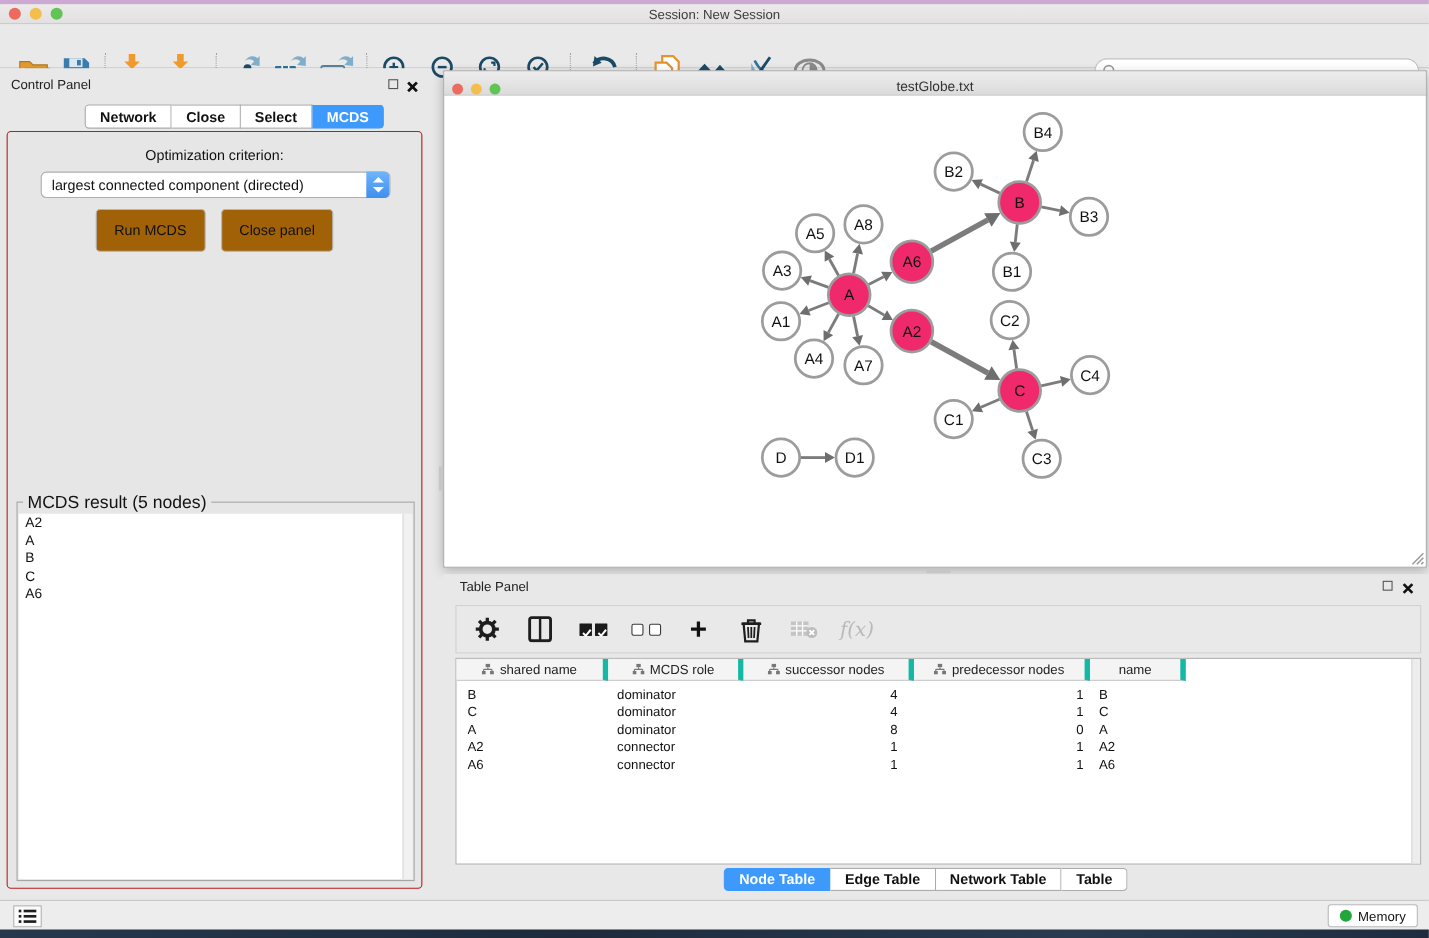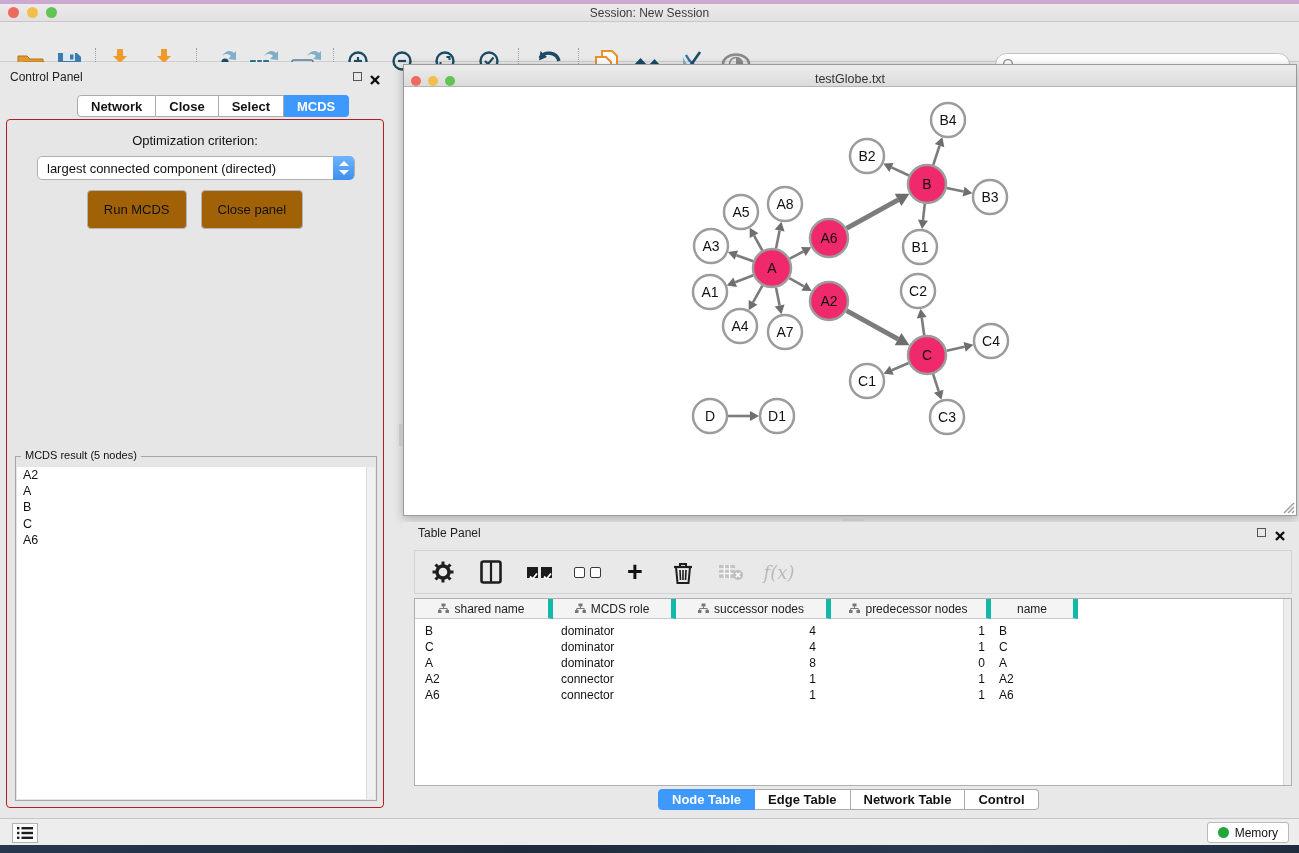--- a/index.html
+++ b/index.html
@@ -47,21 +47,21 @@
   .dd-step { position:absolute; right:0; top:-1px; width:21px; height:24px; border-radius:0 5px 5px 0;
              background:linear-gradient(#6FB5FA,#3E8EF0); }
   .dd-step .up { position:absolute; left:5.5px; top:5px; width:0; height:0;
                  border-left:5px solid transparent; border-right:5px solid transparent; border-bottom:5px solid #fff; }
   .dd-step .dn { position:absolute; left:5.5px; bottom:5px; width:0; height:0;
                  border-left:5px solid transparent; border-right:5px solid transparent; border-top:5px solid #fff; }
   .cp-buttons { position:absolute; left:0; right:0; top:70px; display:flex; justify-content:center; gap:14px; }
   .btn { height:39px; padding:0 16px; background:#a16207; border:1px solid #B5B5B5; border-radius:4px;
          font-size:13px; display:flex; align-items:center; color:#111; }
   .result-group { position:absolute; left:8px; top:336px; width:362px; height:345px; border:1px solid #A6A6A6; }
-  .result-legend { position:absolute; left:5px; top:-8px; background:#E6E6E6; padding:0 4px; font-size:11px; color:#111; }
+  .result-legend { position:absolute; left:5px; top:-8px; background:#E6E6E6; padding:0 4px; font-size:16px; color:#111; }
   .result-list { position:absolute; left:1px; top:10px; right:10px; bottom:1px; background:#fff; font-size:12.5px; }
   .result-list div { padding-left:6px; line-height:16.2px; }
   .result-scroll { position:absolute; top:10px; right:1px; bottom:1px; width:9px; background:#F1F1F1; border-left:1px solid #DBDBDB; }
 
   
   .net-window { position:absolute; left:403px; top:64px; width:894px; height:452px; background:#fff;
                 border:1px solid #9A9A9A; box-shadow:0 3px 10px rgba(0,0,0,0.25); }
   .net-titlebar { position:absolute; left:0; top:0; right:0; height:22px;
                   background:linear-gradient(#EDEDED,#DBDBDB); border-bottom:1px solid #B5B5B5;
                   display:flex; align-items:flex-end; }
@@ -601,21 +601,21 @@
         <span class="tcell" style="left:416px; width:154px; text-align:right;">1</span>
         <span class="tcell" style="left:584px; width:80px;">A6</span>
       </div>
       <div class="tscroll"></div>
     </div>
 
     <div class="tp-tabs">
       <div class="seg-tab selected" style="height:21px;">Node Table</div>
       <div class="seg-tab" style="height:21px;">Edge Table</div>
       <div class="seg-tab" style="height:21px;">Network Table</div>
-      <div class="seg-tab" style="height:21px;">Control</div>
+      <div class="seg-tab" style="height:21px;">Table</div>
     </div>
   </div>
 
   <div class="statusbar">
     <div class="list-btn">
       <svg width="18" height="16" viewBox="0 0 18 16">
           <g fill="#1E1E1E">
             <rect x="1" y="2" width="2.4" height="2.4"></rect>
             <rect x="1" y="6.8" width="2.4" height="2.4"></rect>
             <rect x="1" y="11.6" width="2.4" height="2.4"></rect>

